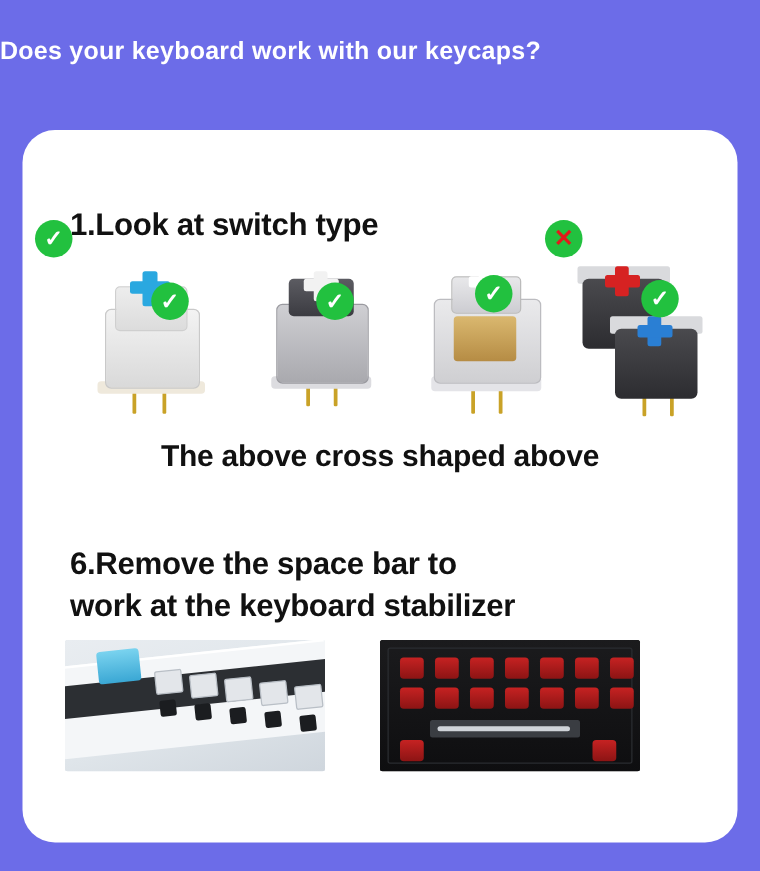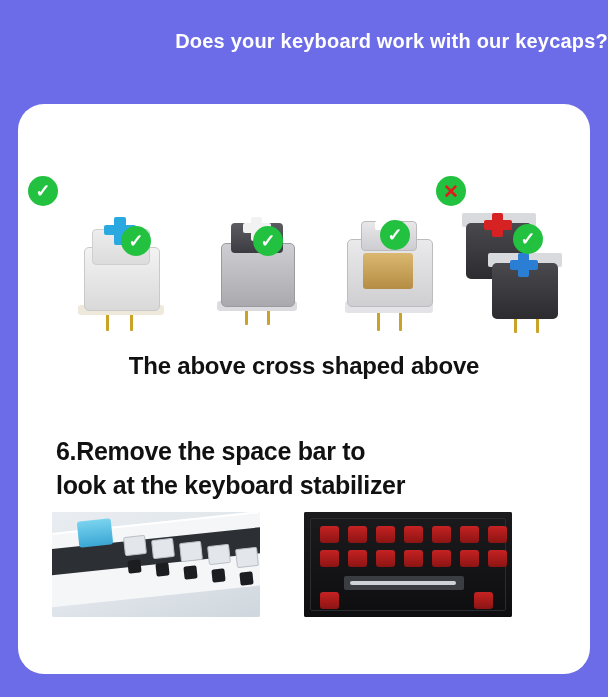--- a/index.html
+++ b/index.html
@@ -14,21 +14,21 @@
     overflow: hidden;
   }
   .page {
     position: relative;
     width: 608px;
     height: 697px;
     background: #6c6ce8;
     box-sizing: border-box;
   }
   .header {
-    text-align: right;
+    text-align: left;
     color: #ffffff;
     font-size: 20px;
     font-weight: bold;
     letter-spacing: 0.2px;
     padding-top: 30px;
     padding-bottom: 10px;
   }
   .card {
     position: absolute;
     left: 18px;
@@ -282,20 +282,21 @@
 </style>
 </head>
 <body>
 
 <div class="page">
 
   <div class="header">Does your keyboard work with our keycaps?</div>
 
   <div class="card">
 
+    <div class="step-title step1-title">1.Look at switch type</div>
 
     <div class="switch-row">
 
       <div class="switch-item sw1">
         <div class="sw-wrap">
           <div class="pin s1-p1"></div>
           <div class="pin s1-p2"></div>
           <div class="housing s1-leg"></div>
           <div class="housing s1-base"></div>
           <div class="housing s1-top"></div>
@@ -347,21 +348,21 @@
 
     <div class="check-badge cap-badge1">✓</div>
     <div class="check-badge cap-badge2">✓</div>
     <div class="check-badge cap-badge3">✓</div>
     <div class="check-badge cap-badge4">✓</div>
 
     <div class="caption">The above cross shaped above</div>
 
     <div class="step-title step2-title">
       <div>6.Remove the space bar to</div>
-      <div> look at the keyboard stabilizer</div>
+      <div> work at the keyboard stabilizer</div>
     </div>
 
     <div class="photos">
       <div class="photo photo-left">
         <div class="kb-left">
           <div class="kb-left-board"></div>
           <div class="kb-left-strip"></div>
           <div class="kl-plate" style="left:72px;  top:24px;"></div>
           <div class="kl-plate" style="left:100px; top:27px;"></div>
           <div class="kl-plate" style="left:128px; top:30px;"></div>

